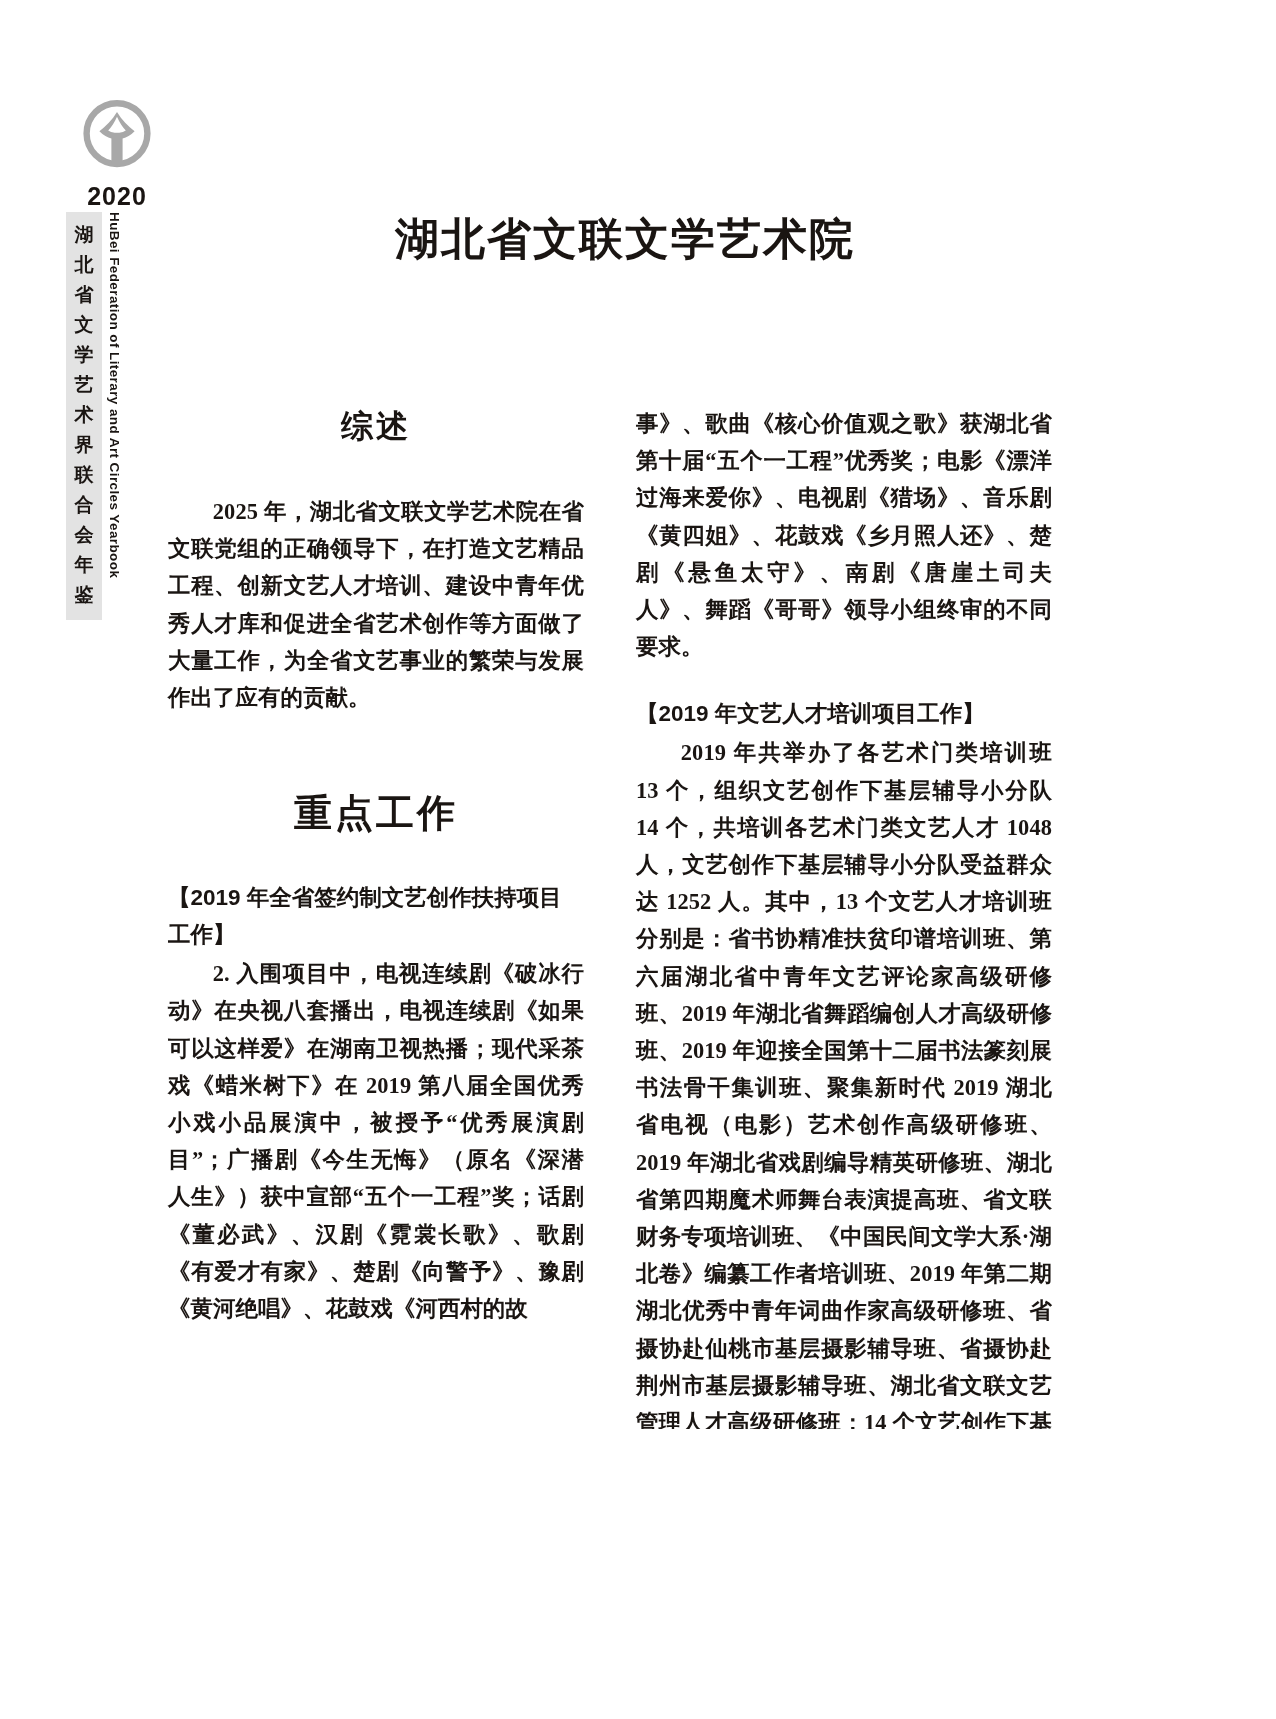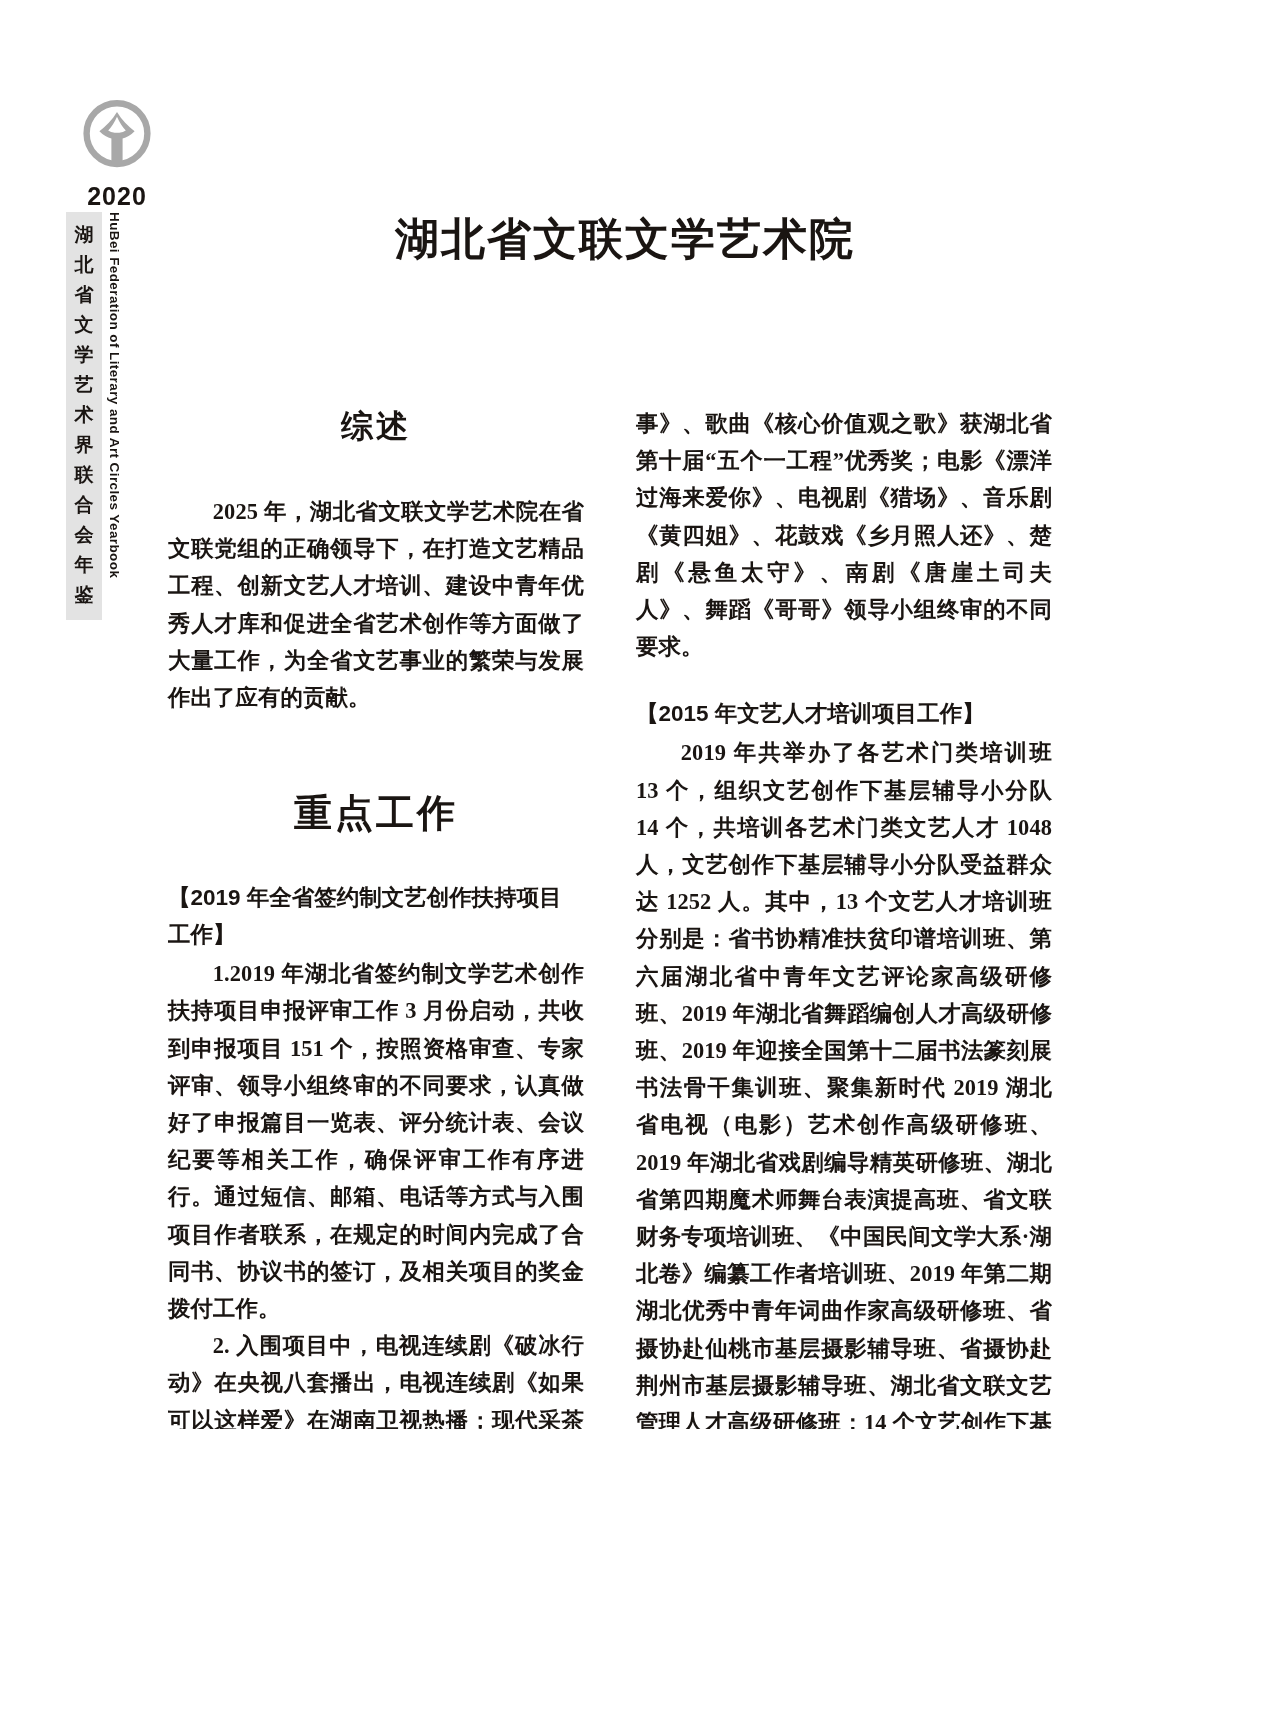--- a/index.html
+++ b/index.html
@@ -175,28 +175,27 @@
 
   <div class="columns">
 
     <div class="col">
       <h2 class="section-title">综述</h2>
       <p class="body">2025 年，湖北省文联文学艺术院在省文联党组的正确领导下，在打造文艺精品工程、创新文艺人才培训、建设中青年优秀人才库和促进全省艺术创作等方面做了大量工作，为全省文艺事业的繁荣与发展作出了应有的贡献。</p>
 
       <h2 class="section-title big">重点工作</h2>
 
       <h3 class="sub-title">【2019 年全省签约制文艺创作扶持项目工作】</h3>
-      <p class="body">1.2019 年湖北省签约制文学艺术创作扶持项目申报评审工作 3 月份启动，共收到申报项目 151 个，按照资格审查、专家评审、领导小组终审的不同要求，认真做好了申报篇目一览表、评分统计表、会议纪要等相关工作，确保评审工作有序进行。通过短信、邮箱、电话等方式与入围项目作者联系，在规定的时间内完成了合同书、协议书的签订，及相关项目的奖金拨付工作。</p>
       <p class="body">2. 入围项目中，电视连续剧《破冰行动》在央视八套播出，电视连续剧《如果可以这样爱》在湖南卫视热播；现代采茶戏《蜡米树下》在 2019 第八届全国优秀小戏小品展演中，被授予“优秀展演剧目”；广播剧《今生无悔》（原名《深潜人生》）获中宣部“五个一工程”奖；话剧《董必武》、汉剧《霓裳长歌》、歌剧《有爱才有家》、楚剧《向警予》、豫剧《黄河绝唱》、花鼓戏《河西村的故</p>
     </div>
 
     <div class="col">
       <p class="body cont">事》、歌曲《核心价值观之歌》获湖北省第十届“五个一工程”优秀奖；电影《漂洋过海来爱你》、电视剧《猎场》、音乐剧《黄四姐》、花鼓戏《乡月照人还》、楚剧《悬鱼太守》、南剧《唐崖土司夫人》、舞蹈《哥哥》领导小组终审的不同要求。</p>
 
-      <h3 class="sub-title" style="margin-top:30px;">【2015 年文艺人才培训项目工作】</h3>
+      <h3 class="sub-title" style="margin-top:30px;">【2019 年文艺人才培训项目工作】</h3>
       <p class="body">2019 年共举办了各艺术门类培训班 13 个，组织文艺创作下基层辅导小分队 14 个，共培训各艺术门类文艺人才 1048 人，文艺创作下基层辅导小分队受益群众达 1252 人。其中，13 个文艺人才培训班分别是：省书协精准扶贫印谱培训班、第六届湖北省中青年文艺评论家高级研修班、2019 年湖北省舞蹈编创人才高级研修班、2019 年迎接全国第十二届书法篆刻展书法骨干集训班、聚集新时代 2019 湖北省电视（电影）艺术创作高级研修班、2019 年湖北省戏剧编导精英研修班、湖北省第四期魔术师舞台表演提高班、省文联财务专项培训班、《中国民间文学大系·湖北卷》编纂工作者培训班、2019 年第二期湖北优秀中青年词曲作家高级研修班、省摄协赴仙桃市基层摄影辅导班、省摄协赴荆州市基层摄影辅导班、湖北省文联文艺管理人才高级研修班；14 个文艺创作下基层辅导小分队分别是：省剧协赴随州戏剧辅导小分队、省剧协赴阳新戏剧辅导小分队、省剧协赴湖北民族大学戏剧辅导小分队、省音协赴宜昌长阳县音乐辅导小分队、省音协赴恩施音乐辅导小分队、省曲协赴武汉华夏理工学院基层曲艺辅导小分队、省曲协赴天门岳口镇基层曲艺辅导小分队、省国画院赴襄阳市基层美术辅导小分队、省国画院赴孝感市基层美术辅导小分</p>
     </div>
 
   </div>
 
   <div class="folio">106</div>
 
 </div>
 
 </body></html>

